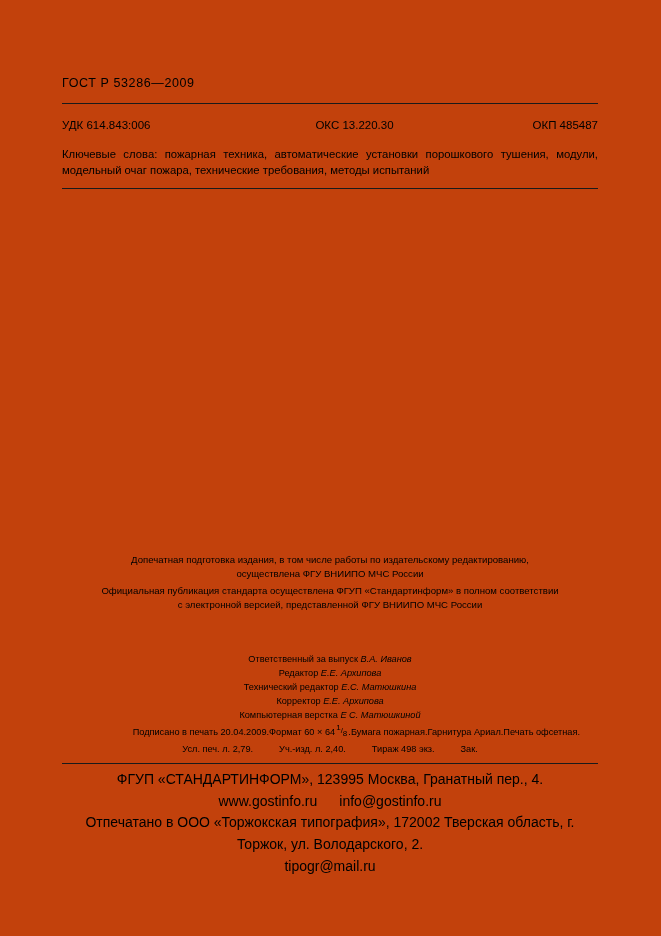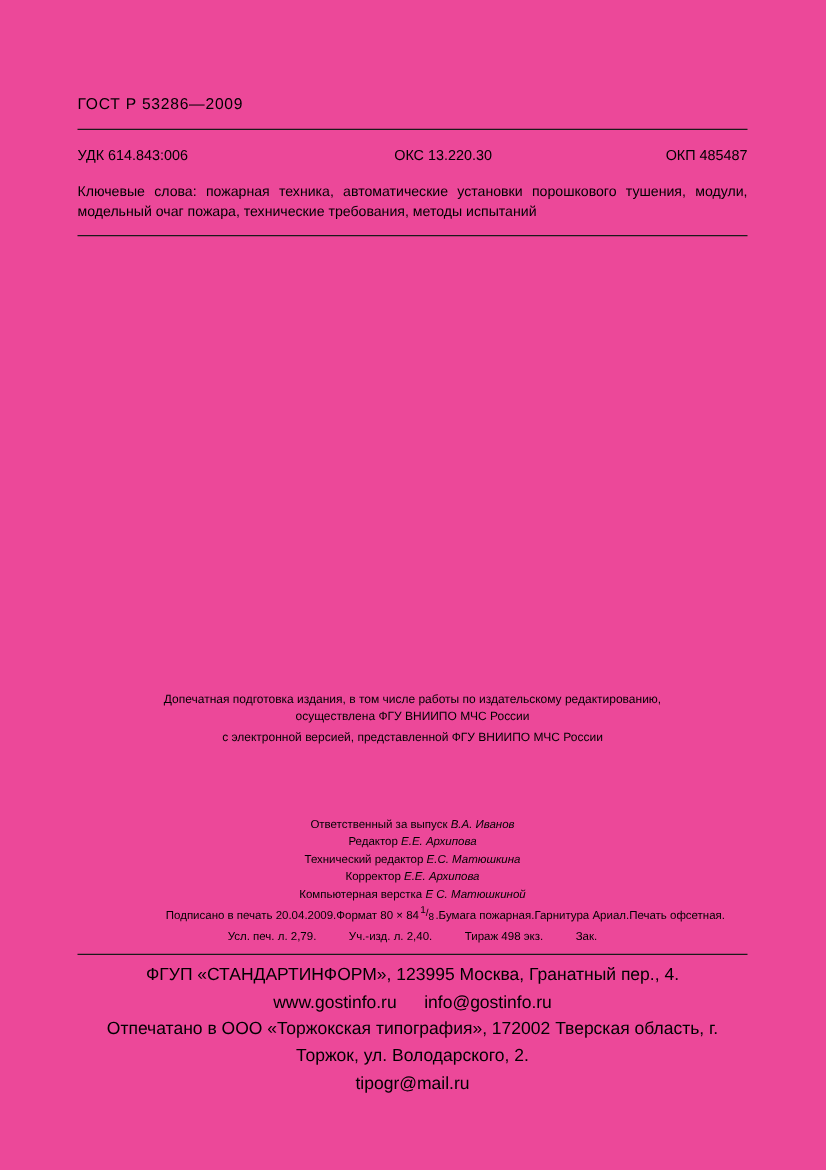--- a/index.html
+++ b/index.html
@@ -13,21 +13,21 @@
     font-family: "Liberation Sans", sans-serif;
     color: #000000;
     position: relative;
     overflow: hidden;
   }
   .page {
     position: absolute;
     left: 0; top: 0;
     width: 661px;
     height: 936px;
-    background: #ec4899;
+    background: #c2410c;
   }
   .header-title {
     position: absolute;
     left: 62px;
     top: 76px;
     font-size: 12.5px;
     letter-spacing: 0.6px;
     font-weight: normal;
   }
   .rule {
@@ -177,20 +177,21 @@
   </div>
 
   <div class="rule rule-mid"></div>
 
   <div class="block-centered prepress">
     <div>Допечатная подготовка издания, в том числе работы по издательскому редактированию,</div>
     <div>осуществлена ФГУ ВНИИПО МЧС России</div>
   </div>
 
   <div class="block-centered official">
+    <div>Официальная публикация стандарта осуществлена ФГУП «Стандартинформ» в полном соответствии</div>
     <div>с электронной версией, представленной ФГУ ВНИИПО МЧС России</div>
   </div>
 
   <div class="credits">
     <div>
       <span>Ответственный за выпуск</span>
       <span class="nm">В.А. Иванов</span>
     </div>
     <div>
       <span>Редактор</span>
@@ -207,21 +208,21 @@
     <div>
       <span>Компьютерная верстка</span>
       <span class="nm">Е С. Матюшкиной</span>
     </div>
   </div>
 
   <div class="print-info">
     <div class="print-line1">
       <span>Подписано в печать 20.04.2009.</span>
       <span>
-        <span>Формат 80 × 84</span><span class="frac">
+        <span>Формат 60 × 64</span><span class="frac">
             <span class="num">1</span>
             <span class="slash">/</span>
             <span class="den">8</span>
           </span><span>.</span>
       </span>
       <span>Бумага пожарная.</span>
       <span>Гарнитура Ариал.</span>
       <span>Печать офсетная.</span>
     </div>
     <div class="print-line2">

